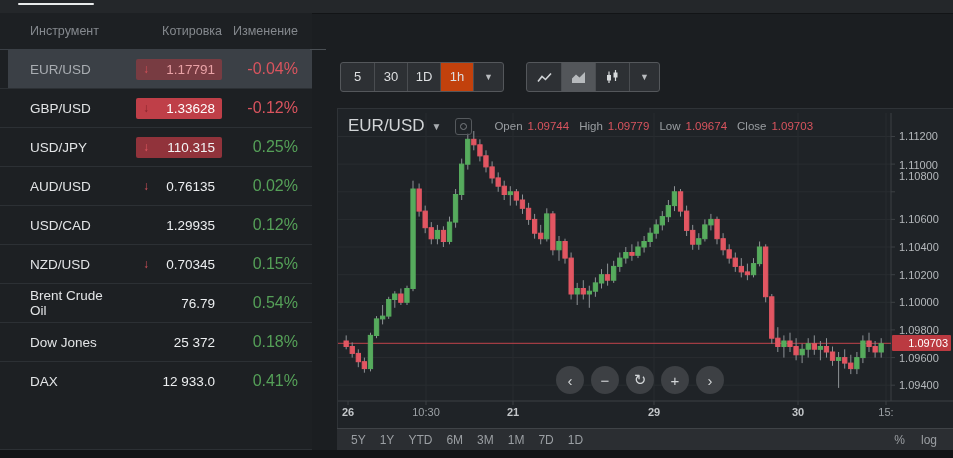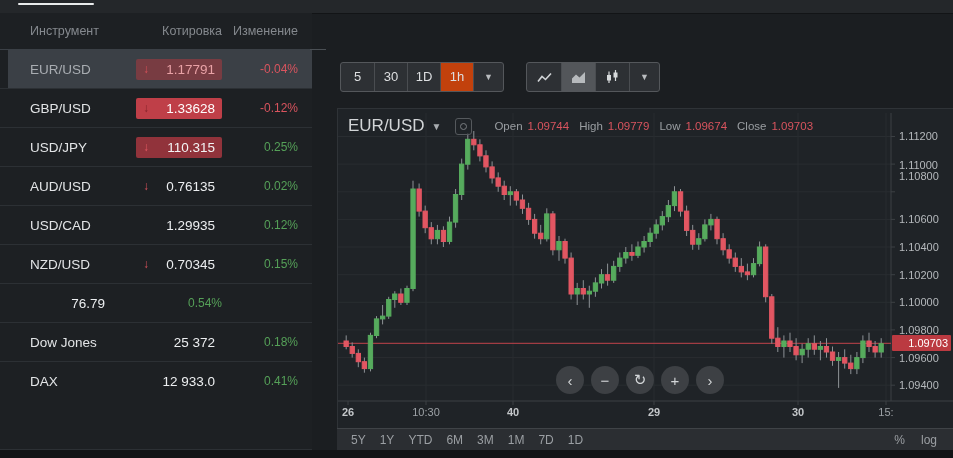--- a/index.html
+++ b/index.html
@@ -14,21 +14,21 @@
   .tab-indicator{position:absolute;top:3px;left:18px;width:76px;height:2px;background:#e9ebec;border-radius:1px;}
   
   .sidebar{position:absolute;top:13px;left:0;width:312px;height:437px;background:#1d2023;}
   .wl-grid{display:grid;grid-template-columns:1fr 110px 76px;align-items:center;padding-right:14px;box-sizing:border-box;}
   .watch-header{height:36px;color:#85898e;font-size:12.5px;}
   .watch-header .c1{padding-left:30px;}
   .watch-header .c2,.watch-header .c3{text-align:right;}
   .row{height:39px;border-top:1px solid #2c3034;cursor:pointer;}
   .row .c1{padding-left:30px;font-size:13.5px;color:#e2e4e6;}
   .row .c2{text-align:right;}
-  .row .c3{text-align:right;font-size:12px;}
+  .row .c3{text-align:right;font-size:16px;}
   .row.selected{background:linear-gradient(to right,transparent 8px,#3b4046 8px);border-top-color:#3b4046;}
   .row.selected .c1{color:#a9adb2;}
   .badge{display:inline-flex;justify-content:space-between;align-items:center;box-sizing:border-box;
          width:86px;padding:3px 7px;border-radius:2px;font-size:13.5px;color:#eceef0;}
   .badge .arrow{font-size:12px;font-weight:bold;visibility:hidden;}
   .badge.has-arrow .arrow{visibility:visible;}
   .b-muted{background:rgba(172,56,64,.55);color:#e9a2a6;}
   .b-muted .arrow{color:#d85059;}
   .b-bright{background:#bf3f48;color:#ffffff;}
   .b-bright .arrow{color:#86232b;}
@@ -144,20 +144,21 @@
     <span class="c1">NZD/USD</span>
     <span class="c2">
       <span class="badge b-none has-arrow">
             <span class="arrow">↓</span>
             <span class="qv">0.70345</span>
           </span>
     </span>
     <span class="c3 chg-green">0.15%</span>
   </div>
       <div class="row wl-grid">
+    <span class="c1">Brent Crude Oil</span>
     <span class="c2">
       <span class="badge b-none">
             <span class="arrow">↓</span>
             <span class="qv">76.79</span>
           </span>
     </span>
     <span class="c3 chg-green">0.54%</span>
   </div>
       <div class="row wl-grid">
     <span class="c1">Dow Jones</span>
@@ -447,21 +448,21 @@
       <div class="price-label" style="top: 160px;">1.10200</div>
       <div class="price-label" style="top: 187px;">1.10000</div>
       <div class="price-label" style="top: 215px;">1.09800</div>
       <div class="price-label" style="top: 243px;">1.09600</div>
       <div class="price-label" style="top: 270px;">1.09400</div>
     </div>
   <div class="price-badge" style="top: 226px;">1.09703</div>
   <div id="time-labels">
       <div class="time-label day" style="left: 10px;">26</div>
       <div class="time-label" style="left: 88px;">10:30</div>
-      <div class="time-label day" style="left: 175px;">40</div>
+      <div class="time-label day" style="left: 175px;">21</div>
       <div class="time-label day" style="left: 316px;">29</div>
       <div class="time-label day" style="left: 460px;">30</div>
       <div class="time-label" style="left: 548px;">15:</div>
     </div>
 
   <div class="nav-buttons">
     <div class="nav-btn">‹</div>
     <div class="nav-btn">−</div>
     <div class="nav-btn">↻</div>
     <div class="nav-btn">+</div>

